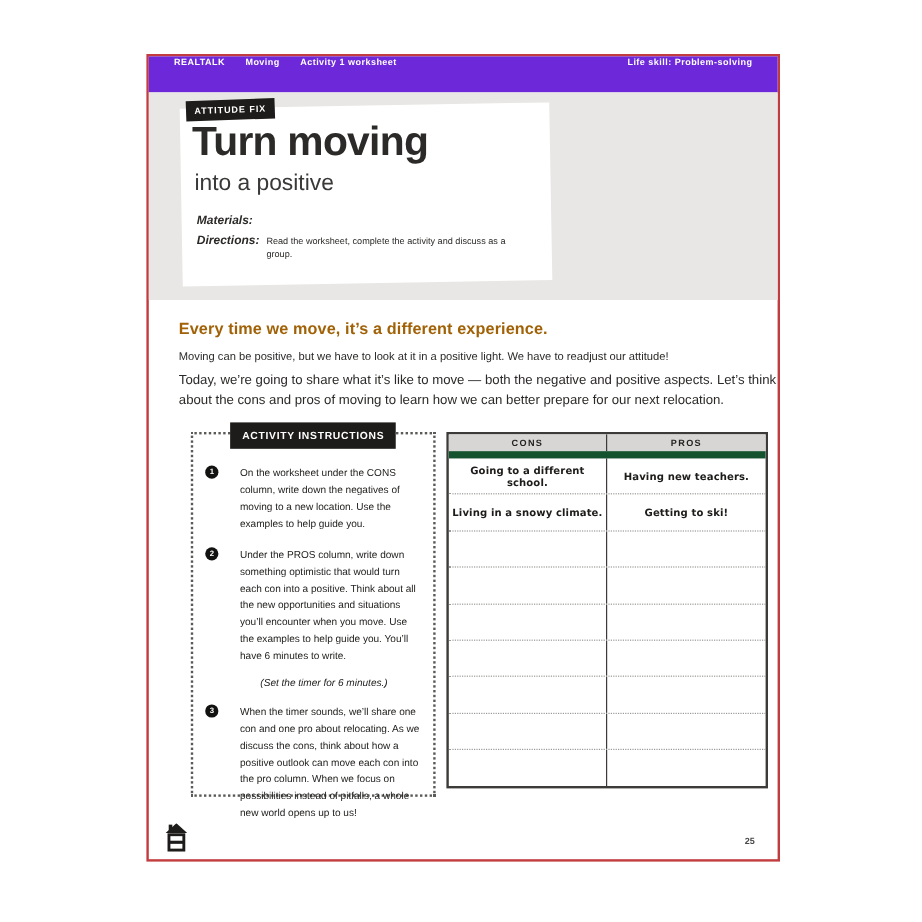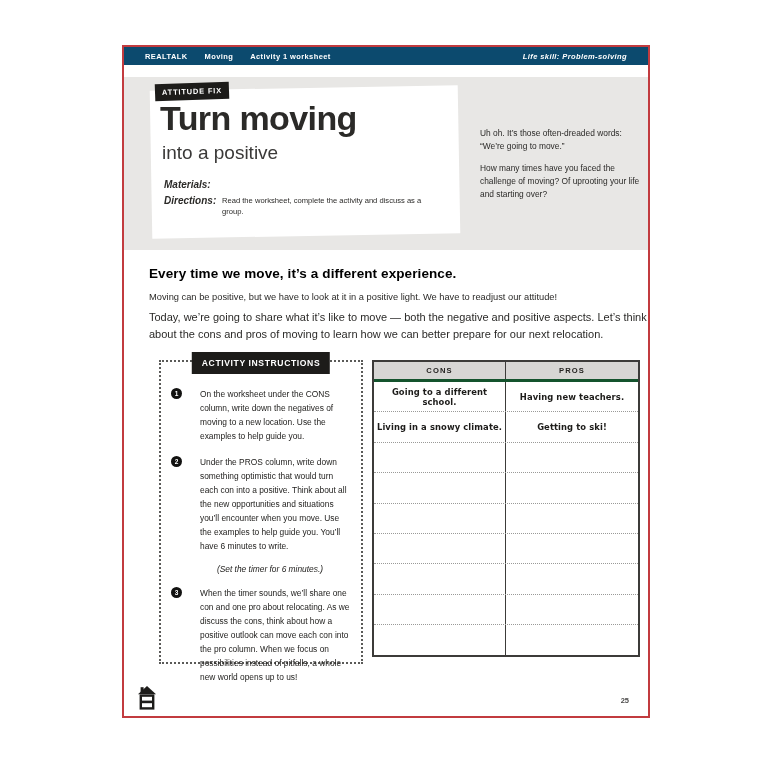--- a/index.html
+++ b/index.html
@@ -6,26 +6,26 @@
   html,body { width:768px; height:768px; background:#ffffff; font-family:"Liberation Sans", sans-serif; }
   .canvas { position:relative; width:768px; height:768px; background:#fff; overflow:hidden; }
 
   .page {
     position:absolute; left:122px; top:45px; width:528px; height:673px;
     background:#fff; border:2px solid #c23b3f;
   }
 
   
   .topbar {
-    position:absolute; left:0; top:0; width:100%; height:18px;
-    background:#0c4a6e; color:#fff; display:flex; align-items:center;
+    position:absolute; left:0; top:0; width:100%; height:30px;
+    background:#6d28d9; color:#fff; display:flex; 
     padding:0 21px; font-size:7.5px; font-weight:bold; letter-spacing:.4px;
   }
   .topbar .nav-item { margin-right:17px; }
-  .topbar .right { margin-left:auto;font-style:italic; }
+  .topbar .right { margin-left:auto; }
 
   
   .hero { position:absolute; left:0; top:30px; width:100%; height:173px; background:#e8e7e5; }
   .hero-card {
     position:absolute; left:27px; top:11px; width:308px; height:148px;
     background:#fff; transform:rotate(-1deg);
   }
   .badge {
     position:absolute; left:31px; top:6px; background:#1d1c1a; color:#fff;
     font-size:7.5px; font-weight:bold; letter-spacing:.8px; padding:4px 7px;
@@ -37,21 +37,21 @@
   }
   .subtitle { position:absolute; left:38px; top:65px; font-size:19px; font-weight:400; color:#3a3938; }
   .meta { position:absolute; left:40px; top:102px; width:270px; }
   .meta-row { display:grid; grid-template-columns:52px 1fr; column-gap:6px; margin-bottom:5px; }
   .meta-label { font-style:italic; font-weight:bold; font-size:10px; color:#2b2a28; }
   .meta-value { font-size:7.6px; color:#2b2a28; line-height:1.5; width:215px; }
   .aside { position:absolute; left:356px; top:50px; width:166px; font-size:8.4px; line-height:1.55; color:#2b2a28; }
   .aside p + p { margin-top:9px; }
 
   
-  .h2 { position:absolute; left:25px; top:219px; font-size:13.5px; font-weight:800; color:#000000; letter-spacing:.1px; }
+  .h2 { position:absolute; left:25px; top:219px; font-size:13.5px; font-weight:800; color:#a16207; letter-spacing:.1px; }
   .p1 { position:absolute; left:25px; top:243px; width:512px; font-size:9.3px; line-height:1.55; color:#2b2a28; }
   .p2 { position:absolute; left:25px; top:262px; width:512px; font-size:11px; line-height:1.55; color:#2b2a28; }
 
   
   .instr {
     position:absolute; left:35px; top:313px; width:204px; height:304px;
     border:2px dotted #5a5a58;
   }
   .instr-title {
     position:absolute; left:50%; top:-10px; transform:translateX(-50%);
@@ -65,21 +65,21 @@
     font-size:6.5px; font-weight:bold; line-height:11px; text-align:center; margin-top:1px;
   }
   .step-text { font-size:8.4px; line-height:14px; color:#242321; }
   .step-note { margin:-1px 0 12px 19px; font-size:8.4px; font-style:italic; color:#242321;text-align:center; }
 
   
   .cp-table {
     position:absolute; left:248px; top:313px; width:268px; height:297px;
     border:2px solid #3c3b39; background:#fff;
   }
-  .cp-head { display:grid; grid-template-columns:1fr 1fr; height:20px; background:#d7d6d4; border-bottom:3px solid #14532d; }
+  .cp-head { display:grid; grid-template-columns:1fr 1fr; height:20px; background:#d7d6d4; border-bottom:6px solid #14532d; }
   .cp-head-cell {
     display:flex; align-items:center; justify-content:center;
     font-size:7.6px; font-weight:bold; letter-spacing:1.1px; color:#242321;
   }
   .cp-head-cell:first-child { border-right:1.5px solid #3c3b39; }
   .cp-row { display:grid; grid-template-columns:1fr 1fr; height:30.4px; border-bottom:1px dotted #9a9a98; }
   .cp-row:last-child { border-bottom:none; }
   .cp-cell {
     display:flex; align-items:center; justify-content:center; text-align:center;
     font-size:8.4px; font-weight:bold; color:#1d1c1a; letter-spacing:.1px;
@@ -111,24 +111,20 @@
       <div class="subtitle">into a positive</div>
       <div class="meta">
         <div class="meta-row">
           <span class="meta-label">Materials:</span>
         </div>
         <div class="meta-row">
           <span class="meta-label">Directions:</span>
           <span class="meta-value">Read the worksheet, complete the activity and discuss as a group.</span>
         </div>
       </div>
-      <div class="aside">
-        <p>Uh oh. It’s those often-dreaded words: “We’re going to move.”</p>
-        <p>How many times have you faced the challenge of moving? Of uprooting your life and starting over?</p>
-      </div>
     </div>
 
     <div class="h2">Every time we move, it’s a different experience.</div>
     <div class="p1">Moving can be positive, but we have to look at it in a positive light. We have to readjust our attitude!</div>
     <div class="p2">Today, we’re going to share what it’s like to move — both the negative and positive aspects. Let’s think about the cons and pros of moving to learn how we can better prepare for our next relocation.</div>
 
     <div class="instr">
       <div class="instr-title">ACTIVITY INSTRUCTIONS</div>
       <div class="steps">
         <div class="step">

